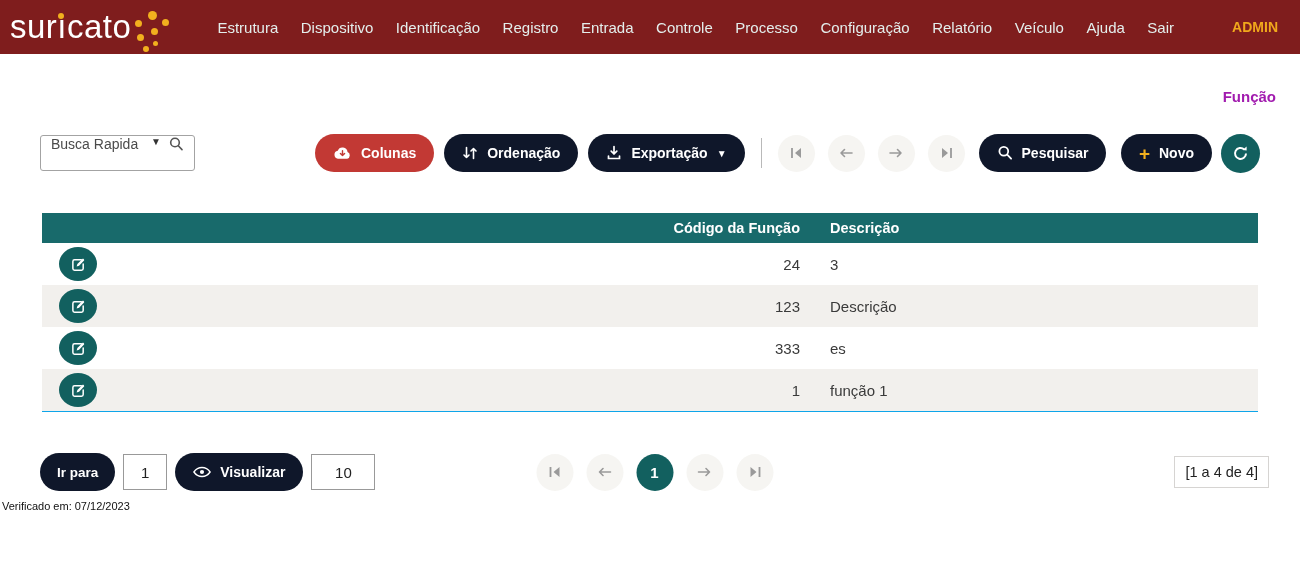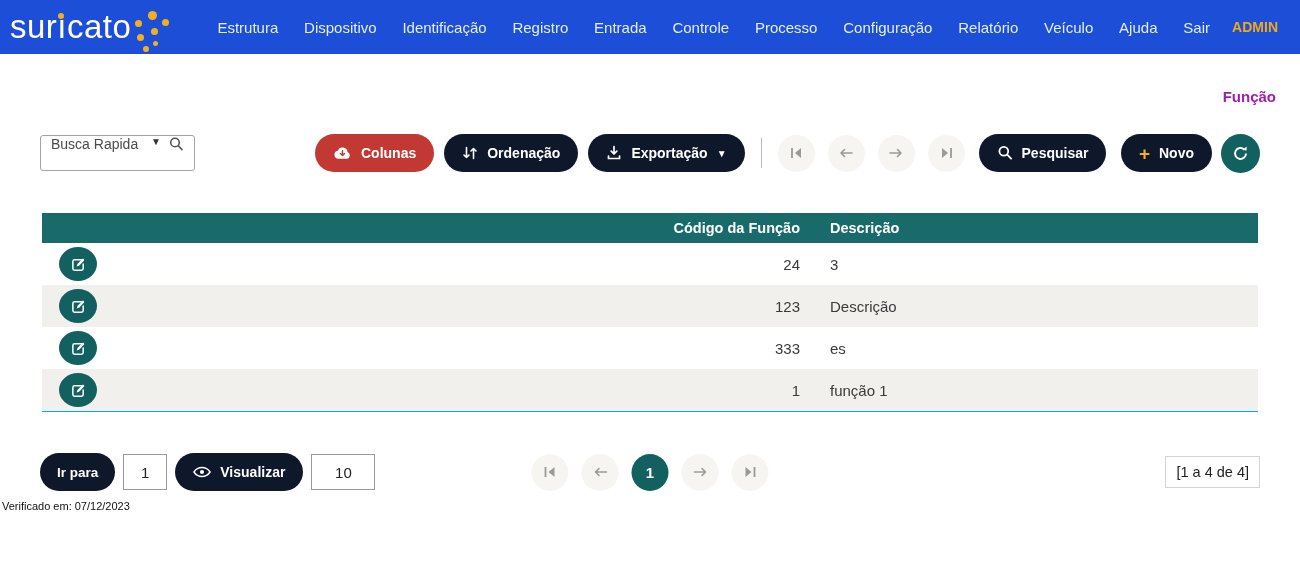--- a/index.html
+++ b/index.html
@@ -1,36 +1,36 @@
 <!DOCTYPE html>
 <html><head>
 <meta charset="utf-8">
 <style>
   * { margin:0; padding:0; box-sizing:border-box; }
   html,body { width:1300px; height:579px; background:#fff; overflow:hidden;
     font-family:"Liberation Sans", sans-serif; }
 
   
-  .navbar { height:54px; background:#1d4ed8; display:flex; align-items:center;
+  .navbar { height:54px; background:#7f1d1d; display:flex; align-items:center;
     padding:0 22px 0 10px; }
   .logo { position:relative; color:#fff; font-size:33px; letter-spacing:.5px;
     display:flex; align-items:baseline; line-height:54px; padding-right:42px; }
   .logo .i-wrap { position:relative; }
   .logo .i-dot { position:absolute; left:1px; top:13px; width:6px; height:6px;
     border-radius:50%; background:#f2b01e; }
   .logo-dots { position:absolute; right:2px; top:8px; width:36px; height:46px; }
   .logo-dots i { position:absolute; border-radius:50%; background:#f2b01e; display:block; }
   .ld1{left:0;top:12px;width:7px;height:7px;}
   .ld2{left:13px;top:3px;width:9px;height:9px;}
   .ld3{left:2px;top:26px;width:7px;height:7px;}
   .ld4{left:16px;top:20px;width:7px;height:7px;}
   .ld5{left:27px;top:11px;width:7px;height:7px;}
   .ld6{left:8px;top:38px;width:6px;height:6px;}
   .ld7{left:18px;top:33px;width:5px;height:5px;}
-  .nav { flex:1; display:flex; justify-content:space-between; margin:0 22px 0 44px;text-align:right; }
+  .nav { flex:1; display:flex; justify-content:space-between; margin:0 58px 0 44px;text-align:right; }
   .nav-item { color:#e4eeec; font-size:15px; cursor:pointer; white-space:nowrap; }
   .admin { color:#f0a81c; font-size:14px; font-weight:bold; cursor:pointer; }
 
   
   .page-title { text-align:right; padding:34px 24px 0 0; color:#a21caf;
     font-weight:bold; font-size:15px; }
 
   
   .toolbar { display:flex; align-items:center; margin:28px 40px 0 40px; height:40px; }
   .quick-search { width:155px; height:36px; border:1px solid #a3a3a3; border-radius:3px;
@@ -62,21 +62,21 @@
   .t-head .h-desc { color:#fff; font-weight:bold; font-size:14.5px; padding-left:30px; }
   .t-row { height:42px; display:grid; grid-template-columns:76px 682px 1fr;
     align-items:center; }
   .t-row:nth-child(odd) { background:#f2f0ed; }
   .t-row .c-codigo { text-align:right; font-size:15px; color:#3a3a3a; }
   .t-row .c-desc { font-size:15px; color:#3a3a3a; padding-left:30px; }
   .edit-btn { width:38px; height:34px; border-radius:50%; background:#12605f; border:none;
     margin-left:17px; display:flex; align-items:center; justify-content:center; cursor:pointer; }
 
   
-  .footer { display:flex; align-items:center; margin:41px 40px 0 40px; position:relative; }
+  .footer { display:flex; align-items:center; margin:41px 31px 0 40px; position:relative; }
   .f-left { display:flex; align-items:center; gap:8px; }
   .num-input { width:44px; height:36px; border:1px solid #999; text-align:center;
     font-size:15px; color:#222; font-family:"Liberation Sans", sans-serif; }
   .f-center { position:absolute; left:50%; transform:translateX(-50%); display:flex;
     gap:13px; align-items:center; }
   .range-box { margin-left:auto; border:1px solid #d6d4d2; padding:7px 10px;
     font-size:14.5px; color:#222; }
   .verified { font-size:11px; color:#111; margin:9px 0 0 2px; }
   svg { display:block; }
 </style>

